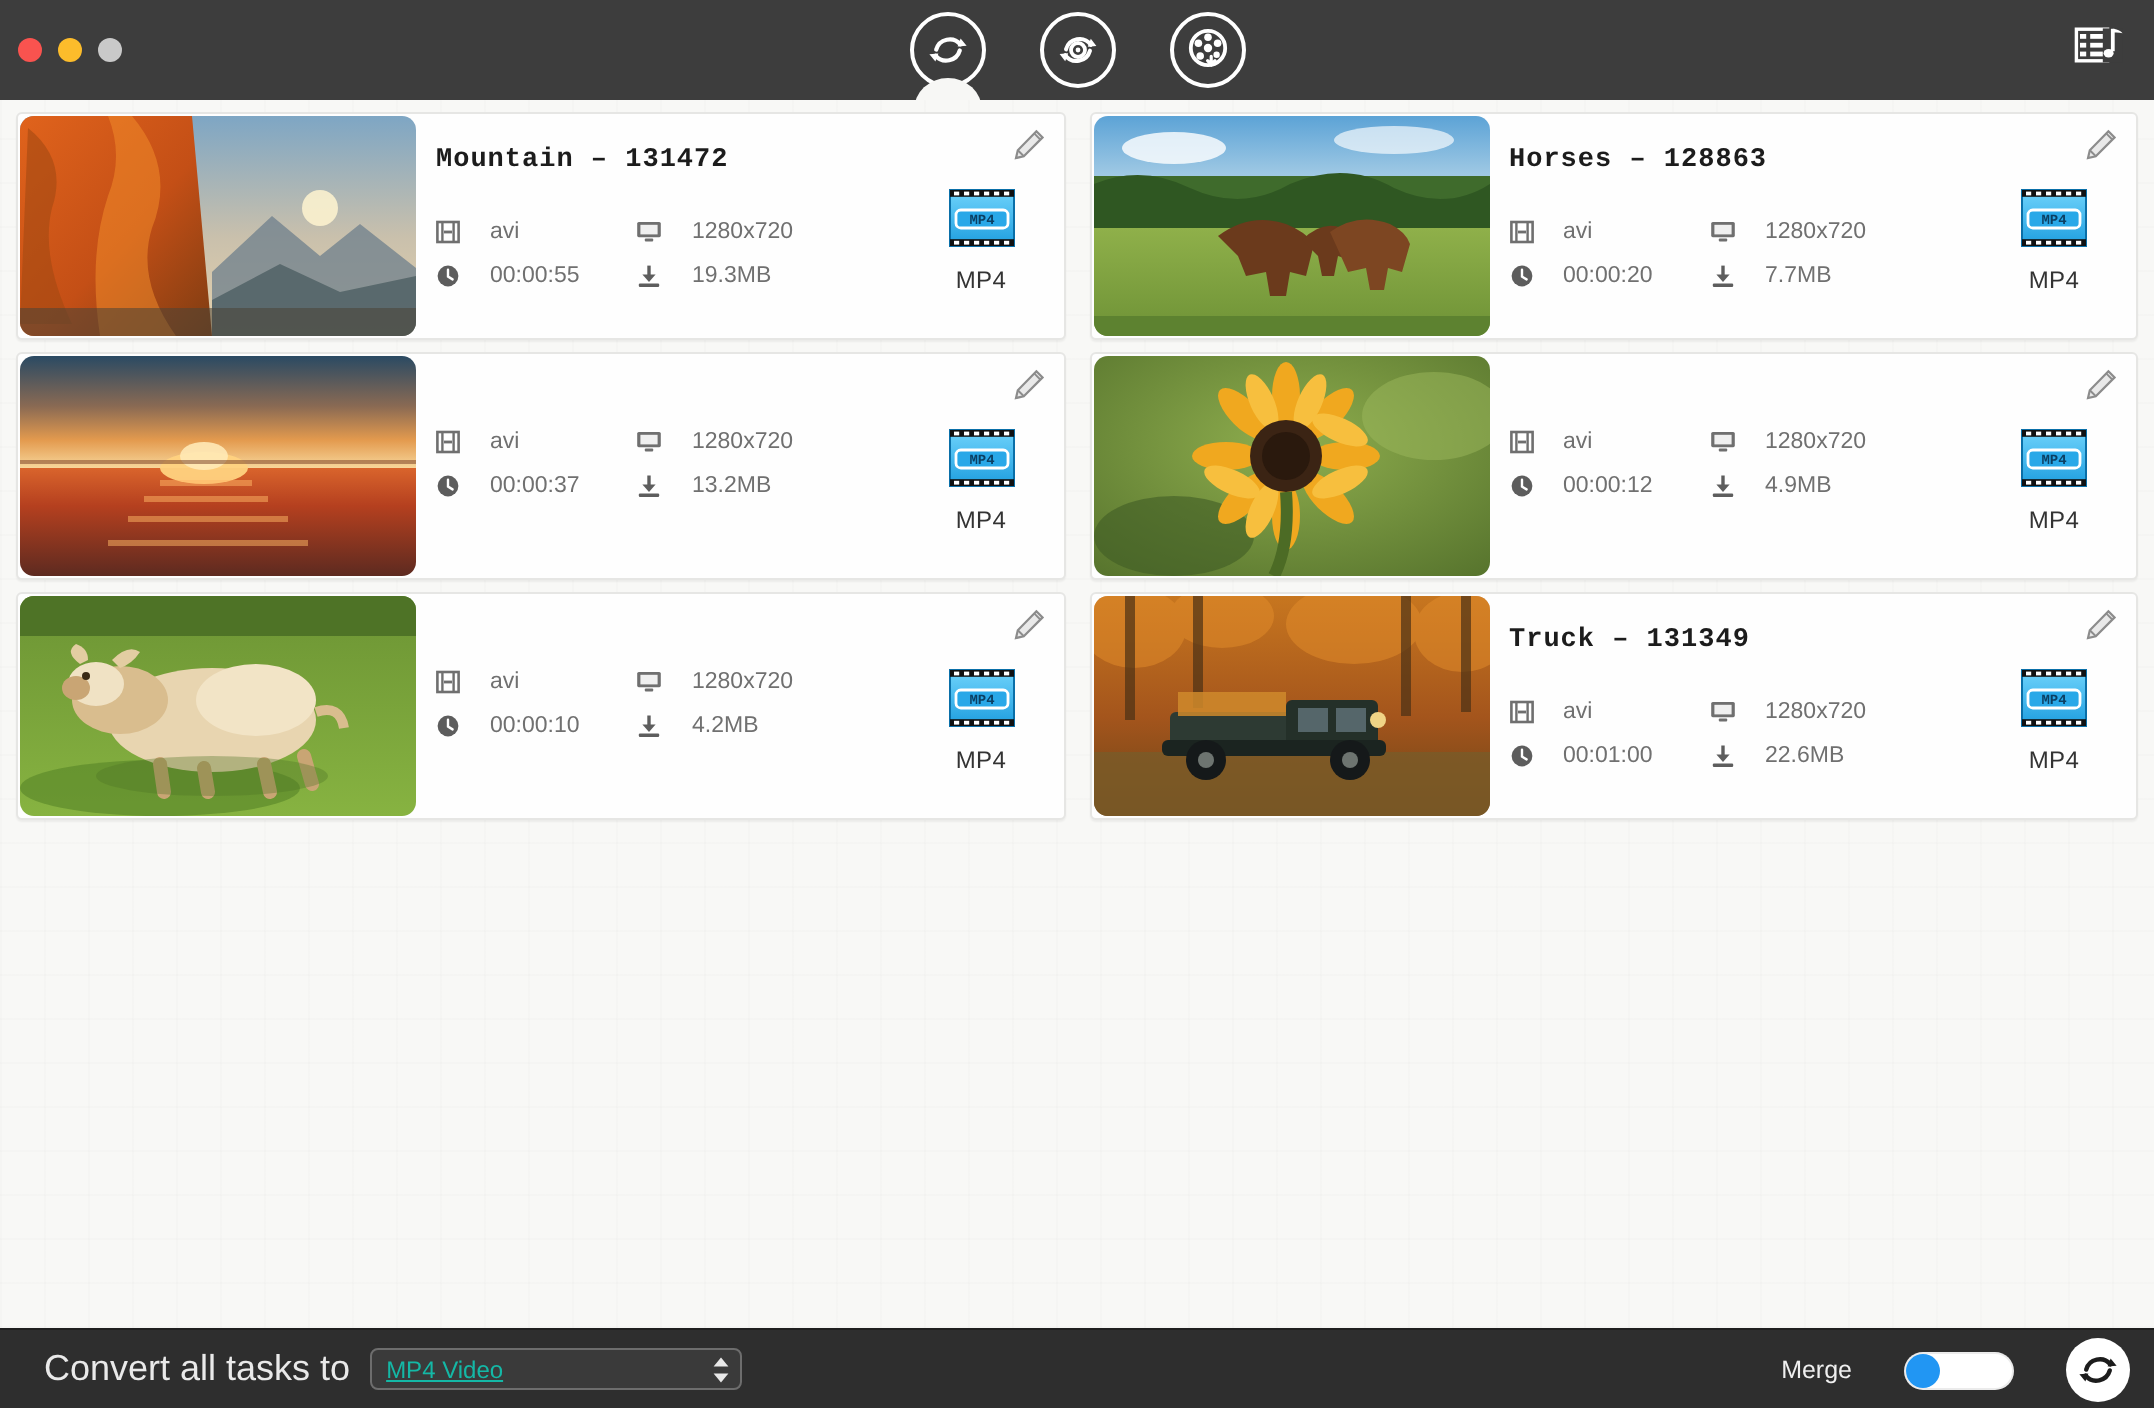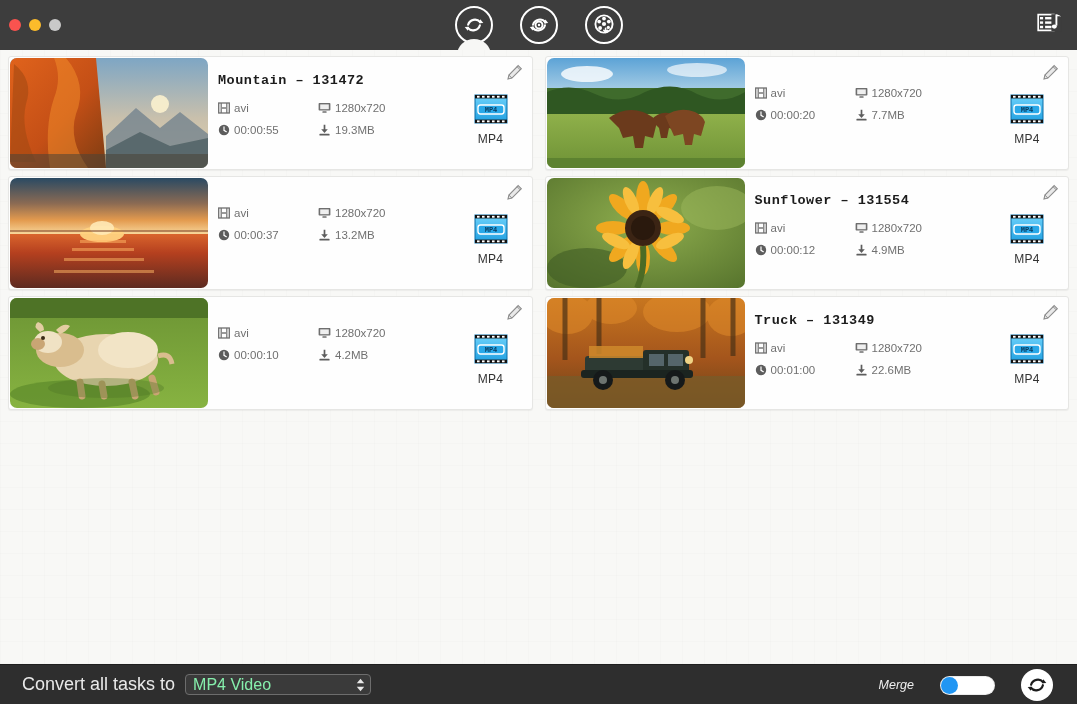--- a/index.html
+++ b/index.html
@@ -145,22 +145,22 @@
   .meta {
     margin-top: 14px;
     display: grid;
     grid-template-columns: 100px auto;
     grid-template-rows: 20px 20px;
     row-gap: 2px;
     width: 210px;
   }
   .meta-item {
     display: flex;
-    align-items: flex-start;
-    gap: 4px;
+    align-items: flex-end;
+    gap: 15px;
     font-size: 11.5px;
     color: #707070;
     white-space: nowrap;
   }
   .meta-item .mi-ico { flex: 0 0 auto; display: flex; align-items: center; }
 
   .fmt {
     position: absolute;
     right: 12px;
     top: 36px;
@@ -206,45 +206,45 @@
     width: 186px;
     height: 21px;
     background: #3a3a3a;
     border: 1px solid #6d6d6d;
     border-radius: 4px;
     display: flex;
     align-items: center;
     padding: 0 20px 0 7px;
   }
   .select-value {
-    color: #86efac;
-    font-size: 16px;
+    color: #14b8a6;
+    font-size: 12px;
     white-space: nowrap;
     overflow: hidden;
+    text-decoration: underline;
   }
   .stepper {
     position: absolute;
     right: 5px;
     top: 50%;
     transform: translateY(-50%);
     display: flex;
     flex-direction: column;
     gap: 2px;
     align-items: center;
   }
 
   .bottom-right {
     position: absolute;
-    right: 24px;
+    right: 12px;
     top: 0;
     height: 40px;
     display: flex;
     align-items: center;
     gap: 26px;
-    font-style: italic;
   }
 
   .merge-label {
     color: #efefef;
     font-size: 12.5px;
   }
 
   .toggle {
     width: 55px;
     height: 19px;
@@ -479,20 +479,21 @@
               <path d="M62 60 q16-12 34-6 q10 4 14 10 l-4 16 -8 -2 -2 12 -8 0 -2-12 -10 2 -4-10 z"></path>
               <path d="M104 62 q10-10 20-6 l6 6 -2 10 -6 -2 -2 10 -6 0 -2-10z"></path>
             </g>
             <g fill="#7d4622">
               <path d="M118 58 q14-10 30-4 q8 4 10 10 l-4 14 -7-2 -2 11 -7 0 -2-11 -9 2 -4-9z"></path>
             </g>
             <rect y="100" width="198" height="10" fill="#5d8230"></rect>
           </svg>
         </div>
         <div class="card-body">
+          <div class="card-title">Horses – 128863</div>
           <div class="meta">
             <div class="meta-item">
               <span class="mi-ico">
                 <svg width="12" height="12" viewBox="0 0 12 12">
                     <rect x="0.7" y="1" width="10.6" height="10" fill="none" stroke="#6f6f6f" stroke-width="1.3"></rect>
                     <rect x="2.6" y="1" width="1.2" height="10" fill="#6f6f6f"></rect>
                     <rect x="8.2" y="1" width="1.2" height="10" fill="#6f6f6f"></rect>
                     <rect x="4" y="5.3" width="4" height="1.4" fill="#6f6f6f"></rect>
                   </svg>
               </span>
@@ -701,21 +702,20 @@
                 <ellipse cx="-12" cy="-27" rx="6" ry="15" transform="rotate(-24 -12 -27)"></ellipse>
                 <ellipse cx="27" cy="13" rx="15" ry="6" transform="rotate(-24 27 13)"></ellipse>
               </g>
               <circle cx="0" cy="0" r="18" fill="#3b2414"></circle>
               <circle cx="0" cy="0" r="12" fill="#2a190d"></circle>
             </g>
             <path d="M96 68 q2 26 -6 42" stroke="#4c6b25" stroke-width="6" fill="none"></path>
           </svg>
         </div>
         <div class="card-body">
-          <div class="card-title">Sunflower – 131554</div>
           <div class="meta">
             <div class="meta-item">
               <span class="mi-ico">
                 <svg width="12" height="12" viewBox="0 0 12 12">
                     <rect x="0.7" y="1" width="10.6" height="10" fill="none" stroke="#6f6f6f" stroke-width="1.3"></rect>
                     <rect x="2.6" y="1" width="1.2" height="10" fill="#6f6f6f"></rect>
                     <rect x="8.2" y="1" width="1.2" height="10" fill="#6f6f6f"></rect>
                     <rect x="4" y="5.3" width="4" height="1.4" fill="#6f6f6f"></rect>
                   </svg>
               </span>

